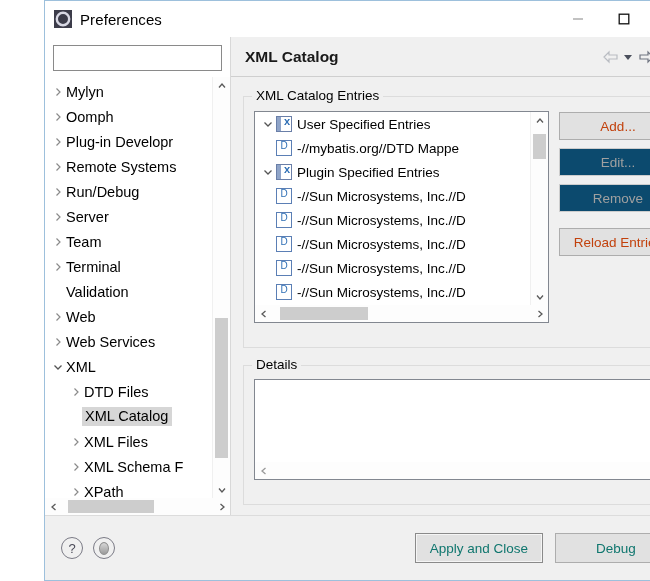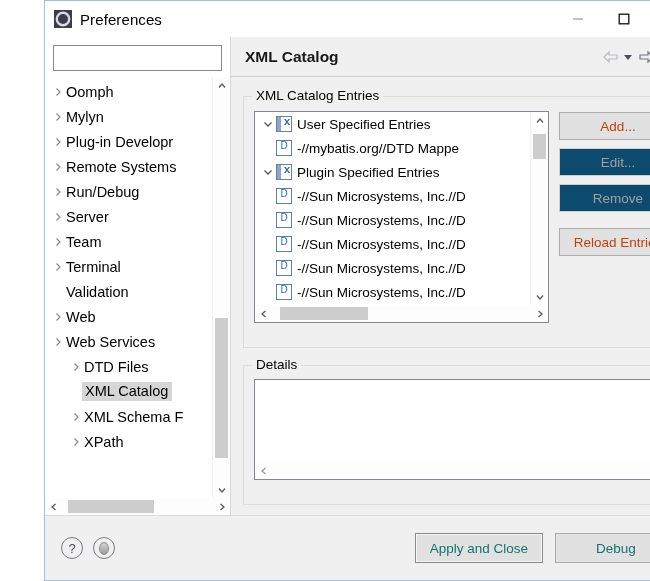--- a/index.html
+++ b/index.html
@@ -512,29 +512,29 @@
 
       <div class="tree-outer">
         <div class="tree-scrollrow">
           <div class="nav-tree" id="nav-tree">
               <div class="nav-item">
                 <span class="arrow">
                   <svg width="10" height="10" viewBox="0 0 10 10">
                     <polyline points="3.5,1.5 7,5 3.5,8.5" fill="none" stroke="#8a8a8a" stroke-width="1.2"></polyline>
                   </svg>
                 </span>
+                <span class="nav-label">Mylyn</span>
+              </div>
+              <div class="nav-item">
+                <span class="arrow">
+                  <svg width="10" height="10" viewBox="0 0 10 10">
+                    <polyline points="3.5,1.5 7,5 3.5,8.5" fill="none" stroke="#8a8a8a" stroke-width="1.2"></polyline>
+                  </svg>
+                </span>
                 <span class="nav-label">Oomph</span>
-              </div>
-              <div class="nav-item">
-                <span class="arrow">
-                  <svg width="10" height="10" viewBox="0 0 10 10">
-                    <polyline points="3.5,1.5 7,5 3.5,8.5" fill="none" stroke="#8a8a8a" stroke-width="1.2"></polyline>
-                  </svg>
-                </span>
-                <span class="nav-label">Mylyn</span>
               </div>
               <div class="nav-item">
                 <span class="arrow">
                   <svg width="10" height="10" viewBox="0 0 10 10">
                     <polyline points="3.5,1.5 7,5 3.5,8.5" fill="none" stroke="#8a8a8a" stroke-width="1.2"></polyline>
                   </svg>
                 </span>
                 <span class="nav-label">Plug-in Developr</span>
               </div>
               <div class="nav-item">
@@ -589,32 +589,48 @@
                 </span>
                 <span class="nav-label">Web</span>
               </div>
               <div class="nav-item">
                 <span class="arrow">
                   <svg width="10" height="10" viewBox="0 0 10 10">
                     <polyline points="3.5,1.5 7,5 3.5,8.5" fill="none" stroke="#8a8a8a" stroke-width="1.2"></polyline>
                   </svg>
                 </span>
                 <span class="nav-label">Web Services</span>
+              </div>
+              <div class="nav-item">
+                <span class="arrow">
+                  <svg width="10" height="10" viewBox="0 0 10 10">
+                    <polyline points="1.5,3.5 5,7 8.5,3.5" fill="none" stroke="#555" stroke-width="1.3"></polyline>
+                  </svg>
+                </span>
+                <span class="nav-label">XML</span>
               </div>
               <div class="nav-item child">
                 <span class="arrow">
                   <svg width="10" height="10" viewBox="0 0 10 10">
                     <polyline points="3.5,1.5 7,5 3.5,8.5" fill="none" stroke="#8a8a8a" stroke-width="1.2"></polyline>
                   </svg>
                 </span>
                 <span class="nav-label">DTD Files</span>
               </div>
               <div class="nav-item child selected">
                 <span class="arrow"></span>
                 <span class="nav-label">XML Catalog</span>
+              </div>
+              <div class="nav-item child">
+                <span class="arrow">
+                  <svg width="10" height="10" viewBox="0 0 10 10">
+                    <polyline points="3.5,1.5 7,5 3.5,8.5" fill="none" stroke="#8a8a8a" stroke-width="1.2"></polyline>
+                  </svg>
+                </span>
+                <span class="nav-label">XML Files</span>
               </div>
               <div class="nav-item child">
                 <span class="arrow">
                   <svg width="10" height="10" viewBox="0 0 10 10">
                     <polyline points="3.5,1.5 7,5 3.5,8.5" fill="none" stroke="#8a8a8a" stroke-width="1.2"></polyline>
                   </svg>
                 </span>
                 <span class="nav-label">XML Schema F</span>
               </div>
               <div class="nav-item child">

